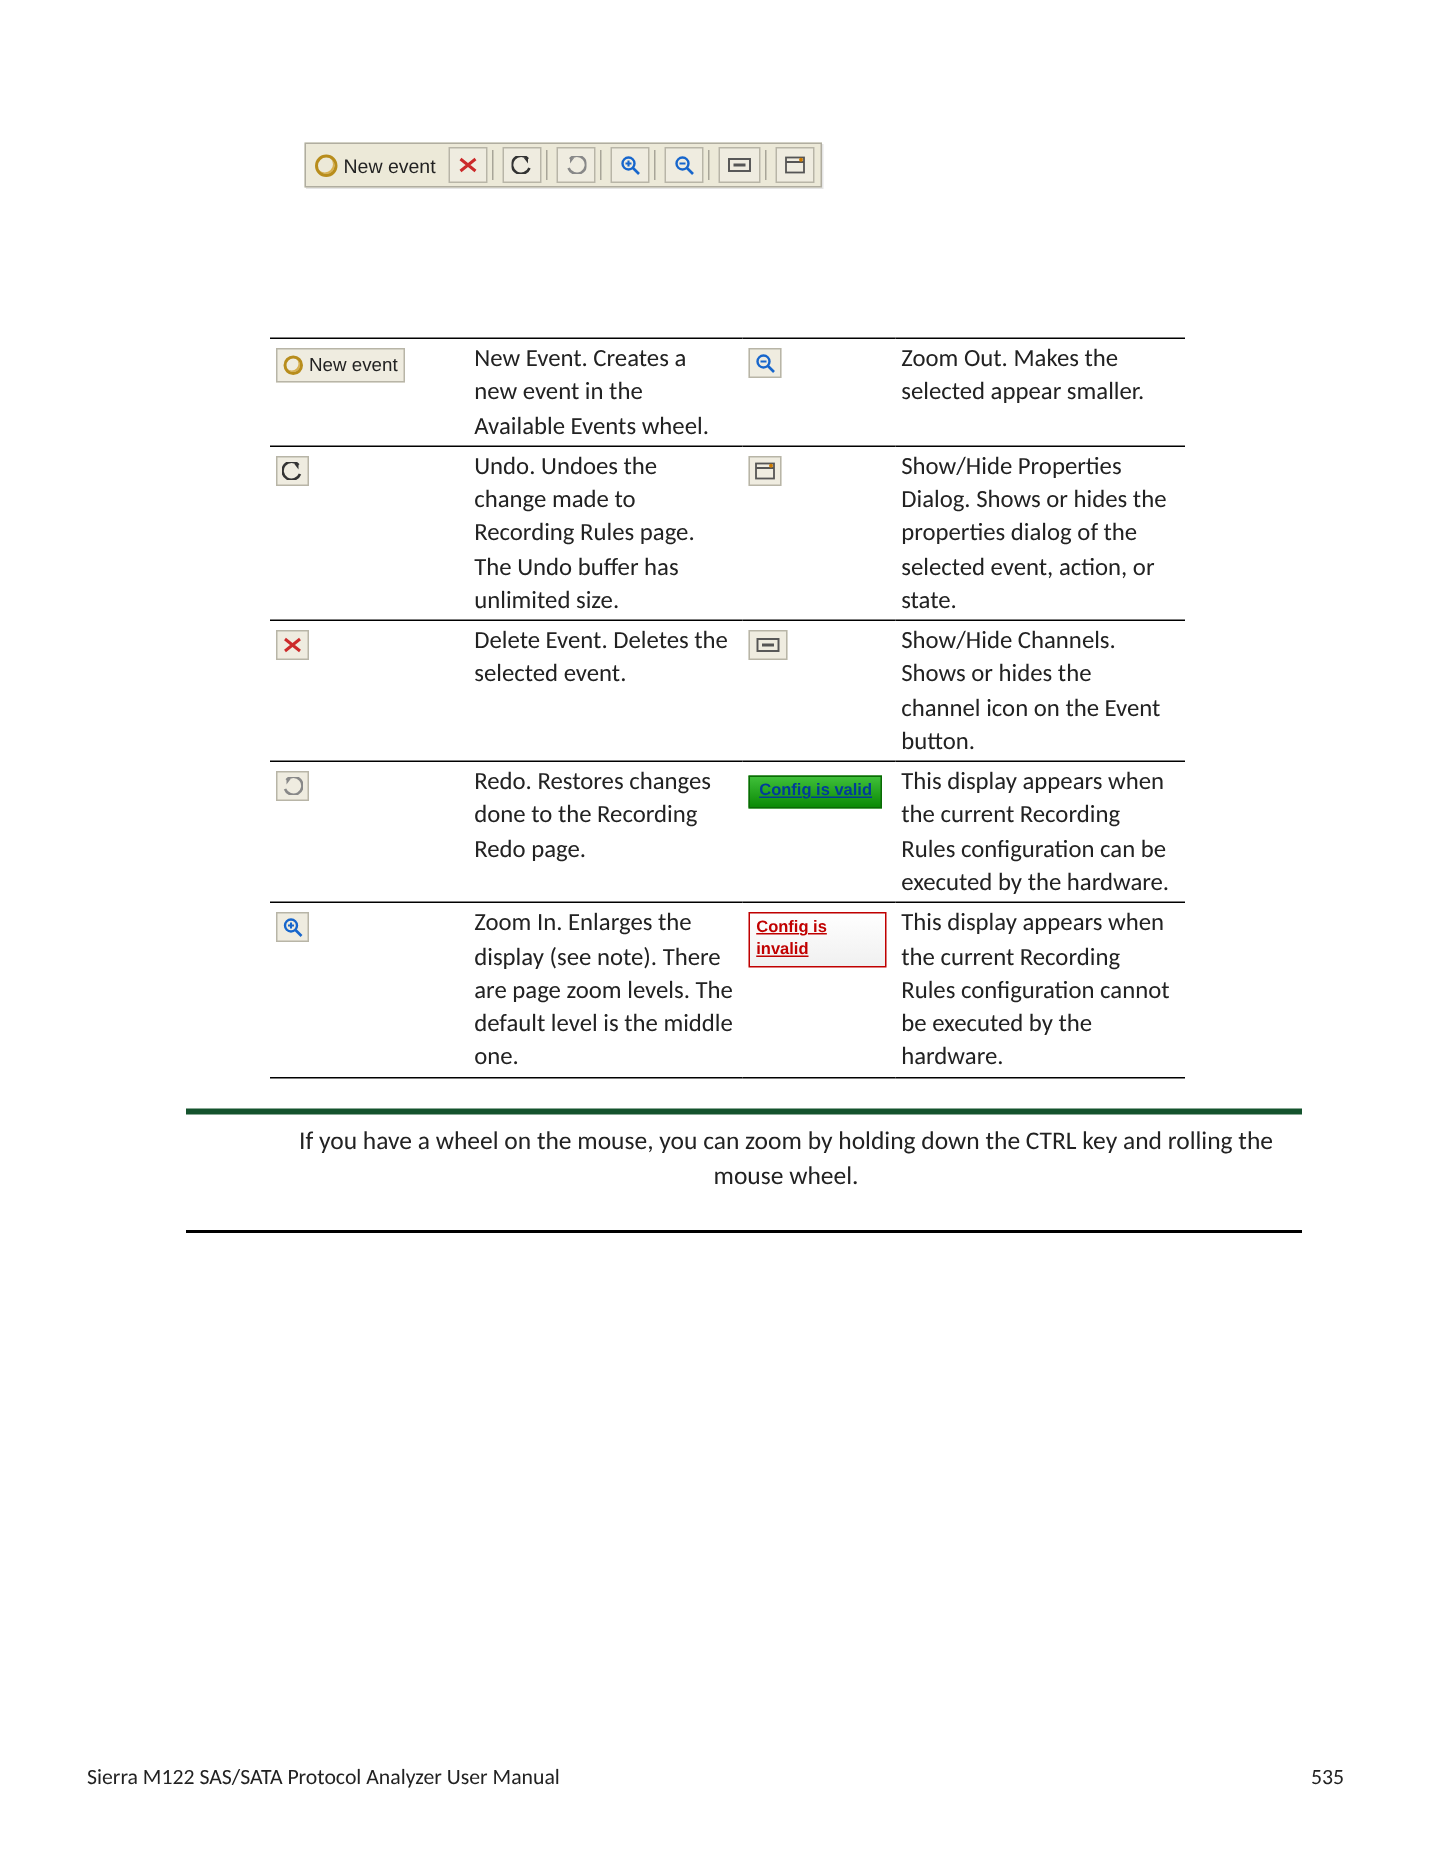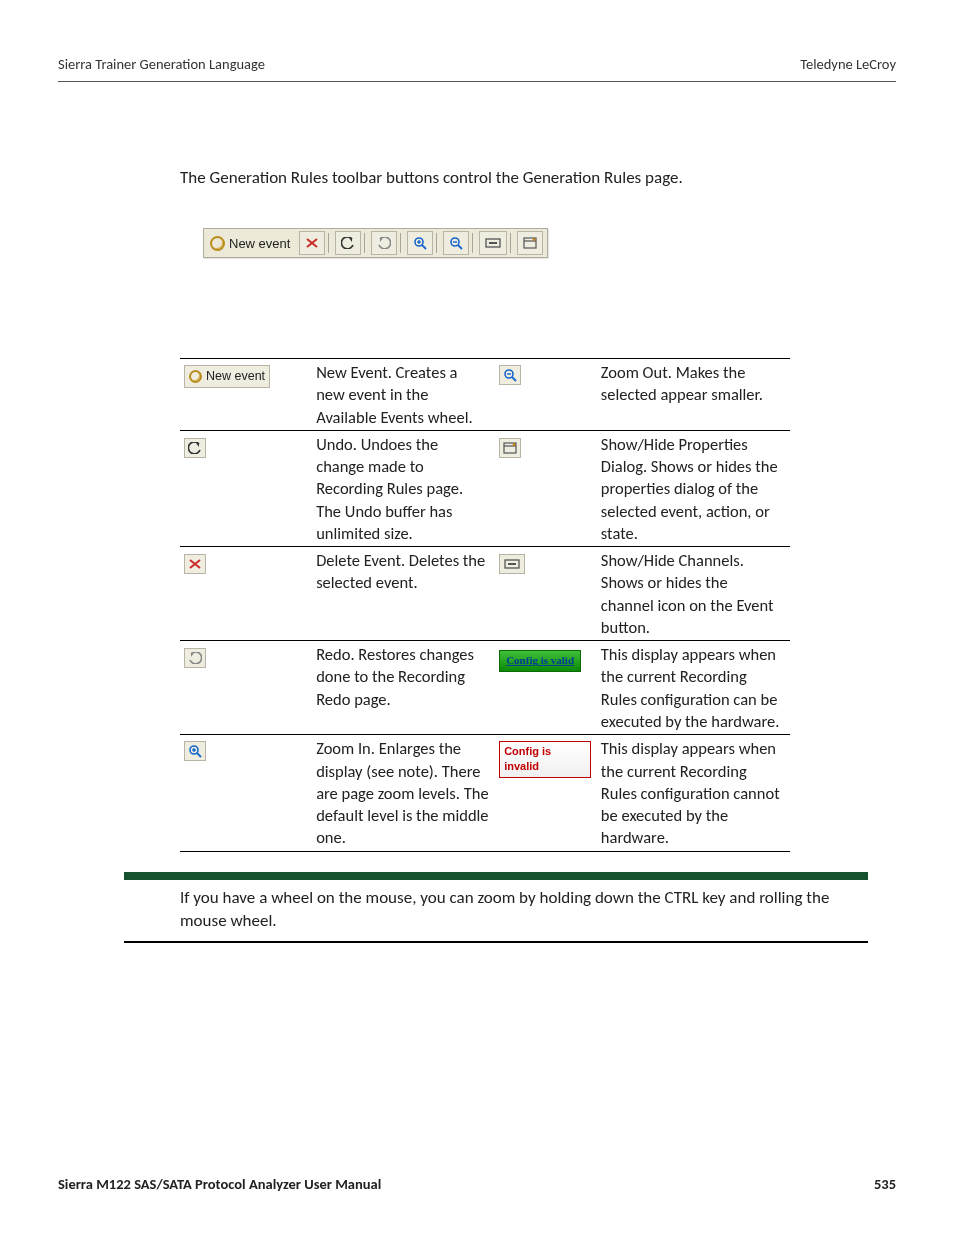--- a/index.html
+++ b/index.html
@@ -112,74 +112,70 @@
     background:#efece0;
   }
   
   .status-green {
     display:inline-block;
     background: linear-gradient(#3fbf39, #0b8a06);
     border:1px solid #0a6a05;
     color: #003c99;
     font-size: 11px;
     font-weight: bold;
-    font-family: Liberation Serif, serif;
+    font-family: Liberation Sans, sans-serif;
     padding: 2px 6px 3px 6px;
     text-decoration: underline;
   }
   .status-red {
     display:inline-block;
     background: linear-gradient(#ffffff, #f0f0f0);
     border:1px solid #c00000;
     color: #c00000;
     font-size: 11px;
     font-weight: bold;
     font-family: Tahoma, Arial, sans-serif;
     padding: 2px 4px 3px 4px;
+    text-decoration: underline;
   }
   .note-block {
     margin-left: 66px;
     margin-right: 28px;
     margin-top: 20px;
-    border-top: 8px solid #14532d;
+    border-top: 4px solid #14532d;
     border-bottom: 2px solid #000;
-    padding: 6px 0 8px 0;
+    padding: 6px 0 24px 0;
     font-size: 17px;
     line-height: 1.4;
+    text-align: center;
   }
   .note-inner { margin-left: 56px; }
   .para2 {
     margin-left: 122px;
     margin-top: 70px;
     margin-right: 28px;
     font-size: 17px;
     line-height: 1.4;
   }
   .footer-row {
     position: absolute;
     bottom: 42px;
     left: 58px;
     right: 58px;
     display: flex;
     justify-content: space-between;
     font-size: 14.5px;
-    font-weight: bold;
   }
 </style>
 </head>
 <body>
 
 <div class="page">
 
-  <div class="header-row">
-    <span>Sierra Trainer Generation Language</span>
-    <span>Teledyne LeCroy</span>
-  </div>
-
-  <div class="intro">The Generation Rules toolbar buttons control the Generation Rules page.</div>
+
 
   
   <div class="toolbar">
     <span class="ring-icon"></span>
     <span class="label">New event</span>
     <div class="tbtn">
       <svg width="14" height="12" viewBox="0 0 14 12">
           <path d="M2 2 L12 10 M12 2 L2 10" stroke="#cc2a2a" stroke-width="2" fill="none"></path>
         </svg>
     </div>

